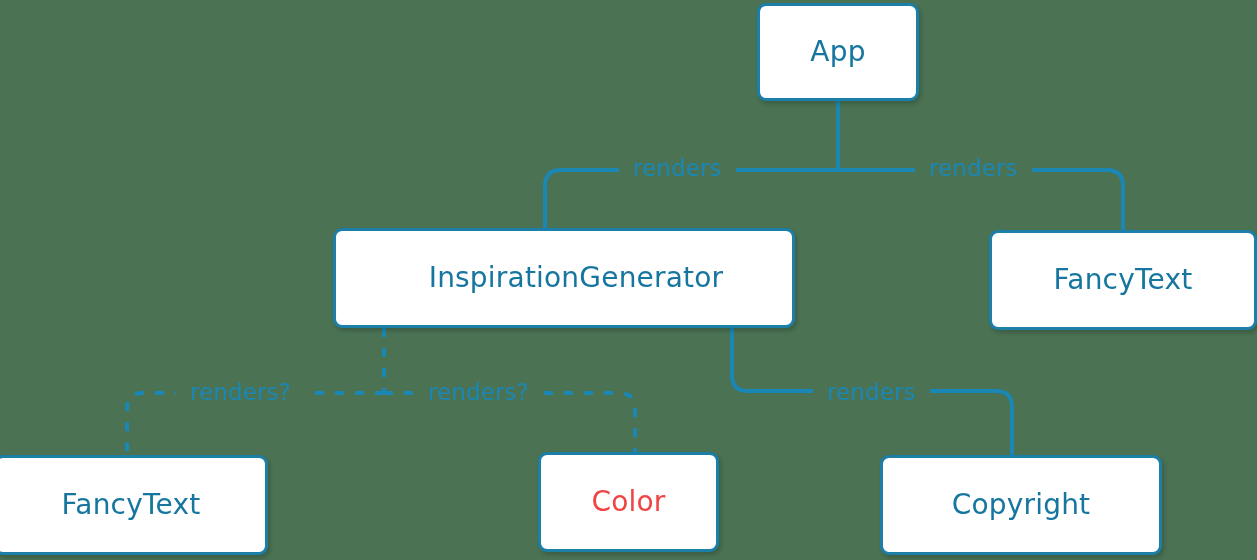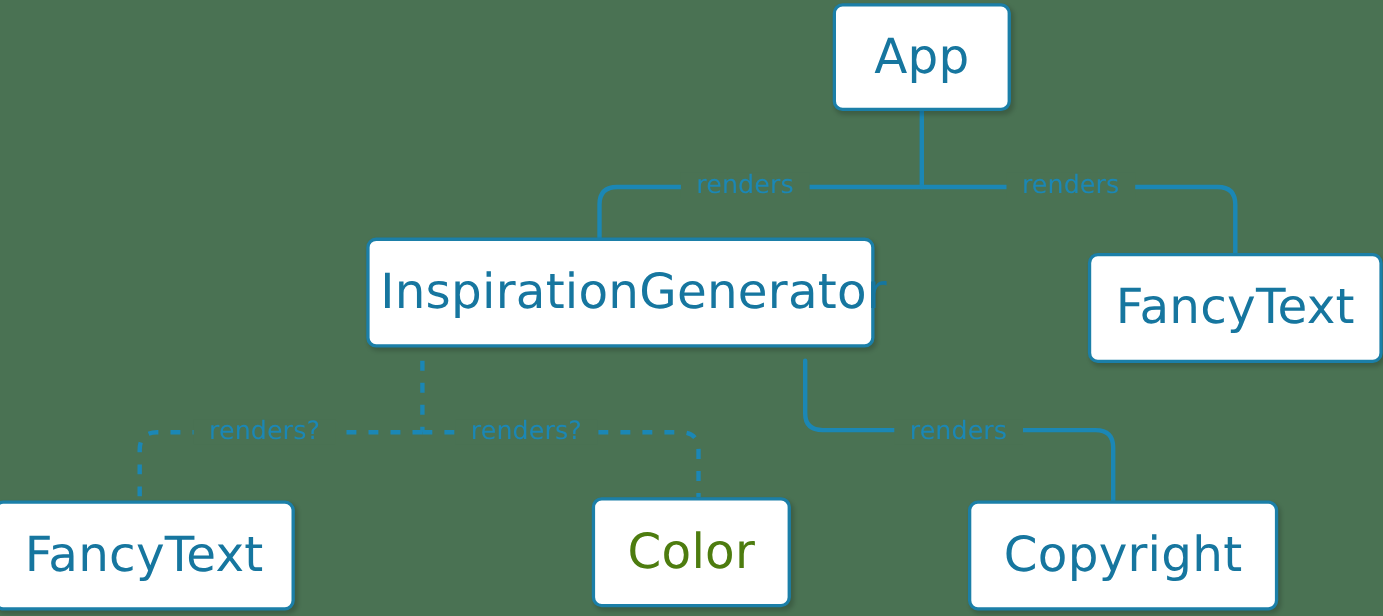--- a/index.html
+++ b/index.html
@@ -31,39 +31,39 @@
     border: 3px solid #1b7fa8;
     border-radius: 9px;
     box-sizing: border-box;
     display: flex;
     align-items: center;
     justify-content: center;
     box-shadow: 2px 3px 4px rgba(0,0,0,0.18);
   }
   .node span {
     color: #16769f;
-    font-size: 44px;
+    font-size: 28px;
     font-weight: 400;
     letter-spacing: 0.2px;
     white-space: nowrap;
     line-height: 1;
   }
   .edge-label {
     position: absolute;
     color: #1b87b5;
     font-size: 23px;
     font-weight: 400;
     white-space: nowrap;
     line-height: 1;
     letter-spacing: 0.1px;
   }
 
   
   .n-app            { left: 757px;  top: 3px;   width: 162px; height: 98px; }
-  .n-inspiration    { left: 333px;  top: 216px; width: 462px; height: 100px; padding-left: 24px; }
+  .n-inspiration    { left: 333px;  top: 228px; width: 462px; height: 100px; padding-left: 24px; }
   .n-fancytext-top  { left: 989px;  top: 230px; width: 268px; height: 100px; }
   .n-fancytext-bot  { left: -6px;   top: 455px; width: 274px; height: 100px; }
   .n-color          { left: 538px;  top: 452px; width: 181px; height: 100px; }
   .n-copyright      { left: 880px;  top: 455px; width: 282px; height: 100px; }
 
   
   .l-app-left   { left: 633px; top: 157px; }
   .l-app-right  { left: 929px; top: 157px; }
   .l-ig-left    { left: 190px; top: 381px; }
   .l-ig-right   { left: 428px; top: 381px; }
@@ -102,21 +102,21 @@
 
   <div class="node n-fancytext-top">
     <span style="color: rgb(22, 118, 159);">FancyText</span>
   </div>
 
   <div class="node n-fancytext-bot">
     <span style="color: rgb(22, 118, 159);">FancyText</span>
   </div>
 
   <div class="node n-color">
-    <span style="color: #4d7c0f;">Color</span>
+    <span style="color: #ef4444;">Color</span>
   </div>
 
   <div class="node n-copyright">
     <span style="color: rgb(22, 118, 159);">Copyright</span>
   </div>
 
   <div class="edge-label l-app-left" style="background: rgb(74, 114, 83); padding: 0px 14px; margin-left: -14px; color: rgb(27, 135, 181);">renders</div>
 
   <div class="edge-label l-app-right" style="background: rgb(74, 114, 83); padding: 0px 14px; margin-left: -14px; color: rgb(27, 135, 181);">renders</div>
 

